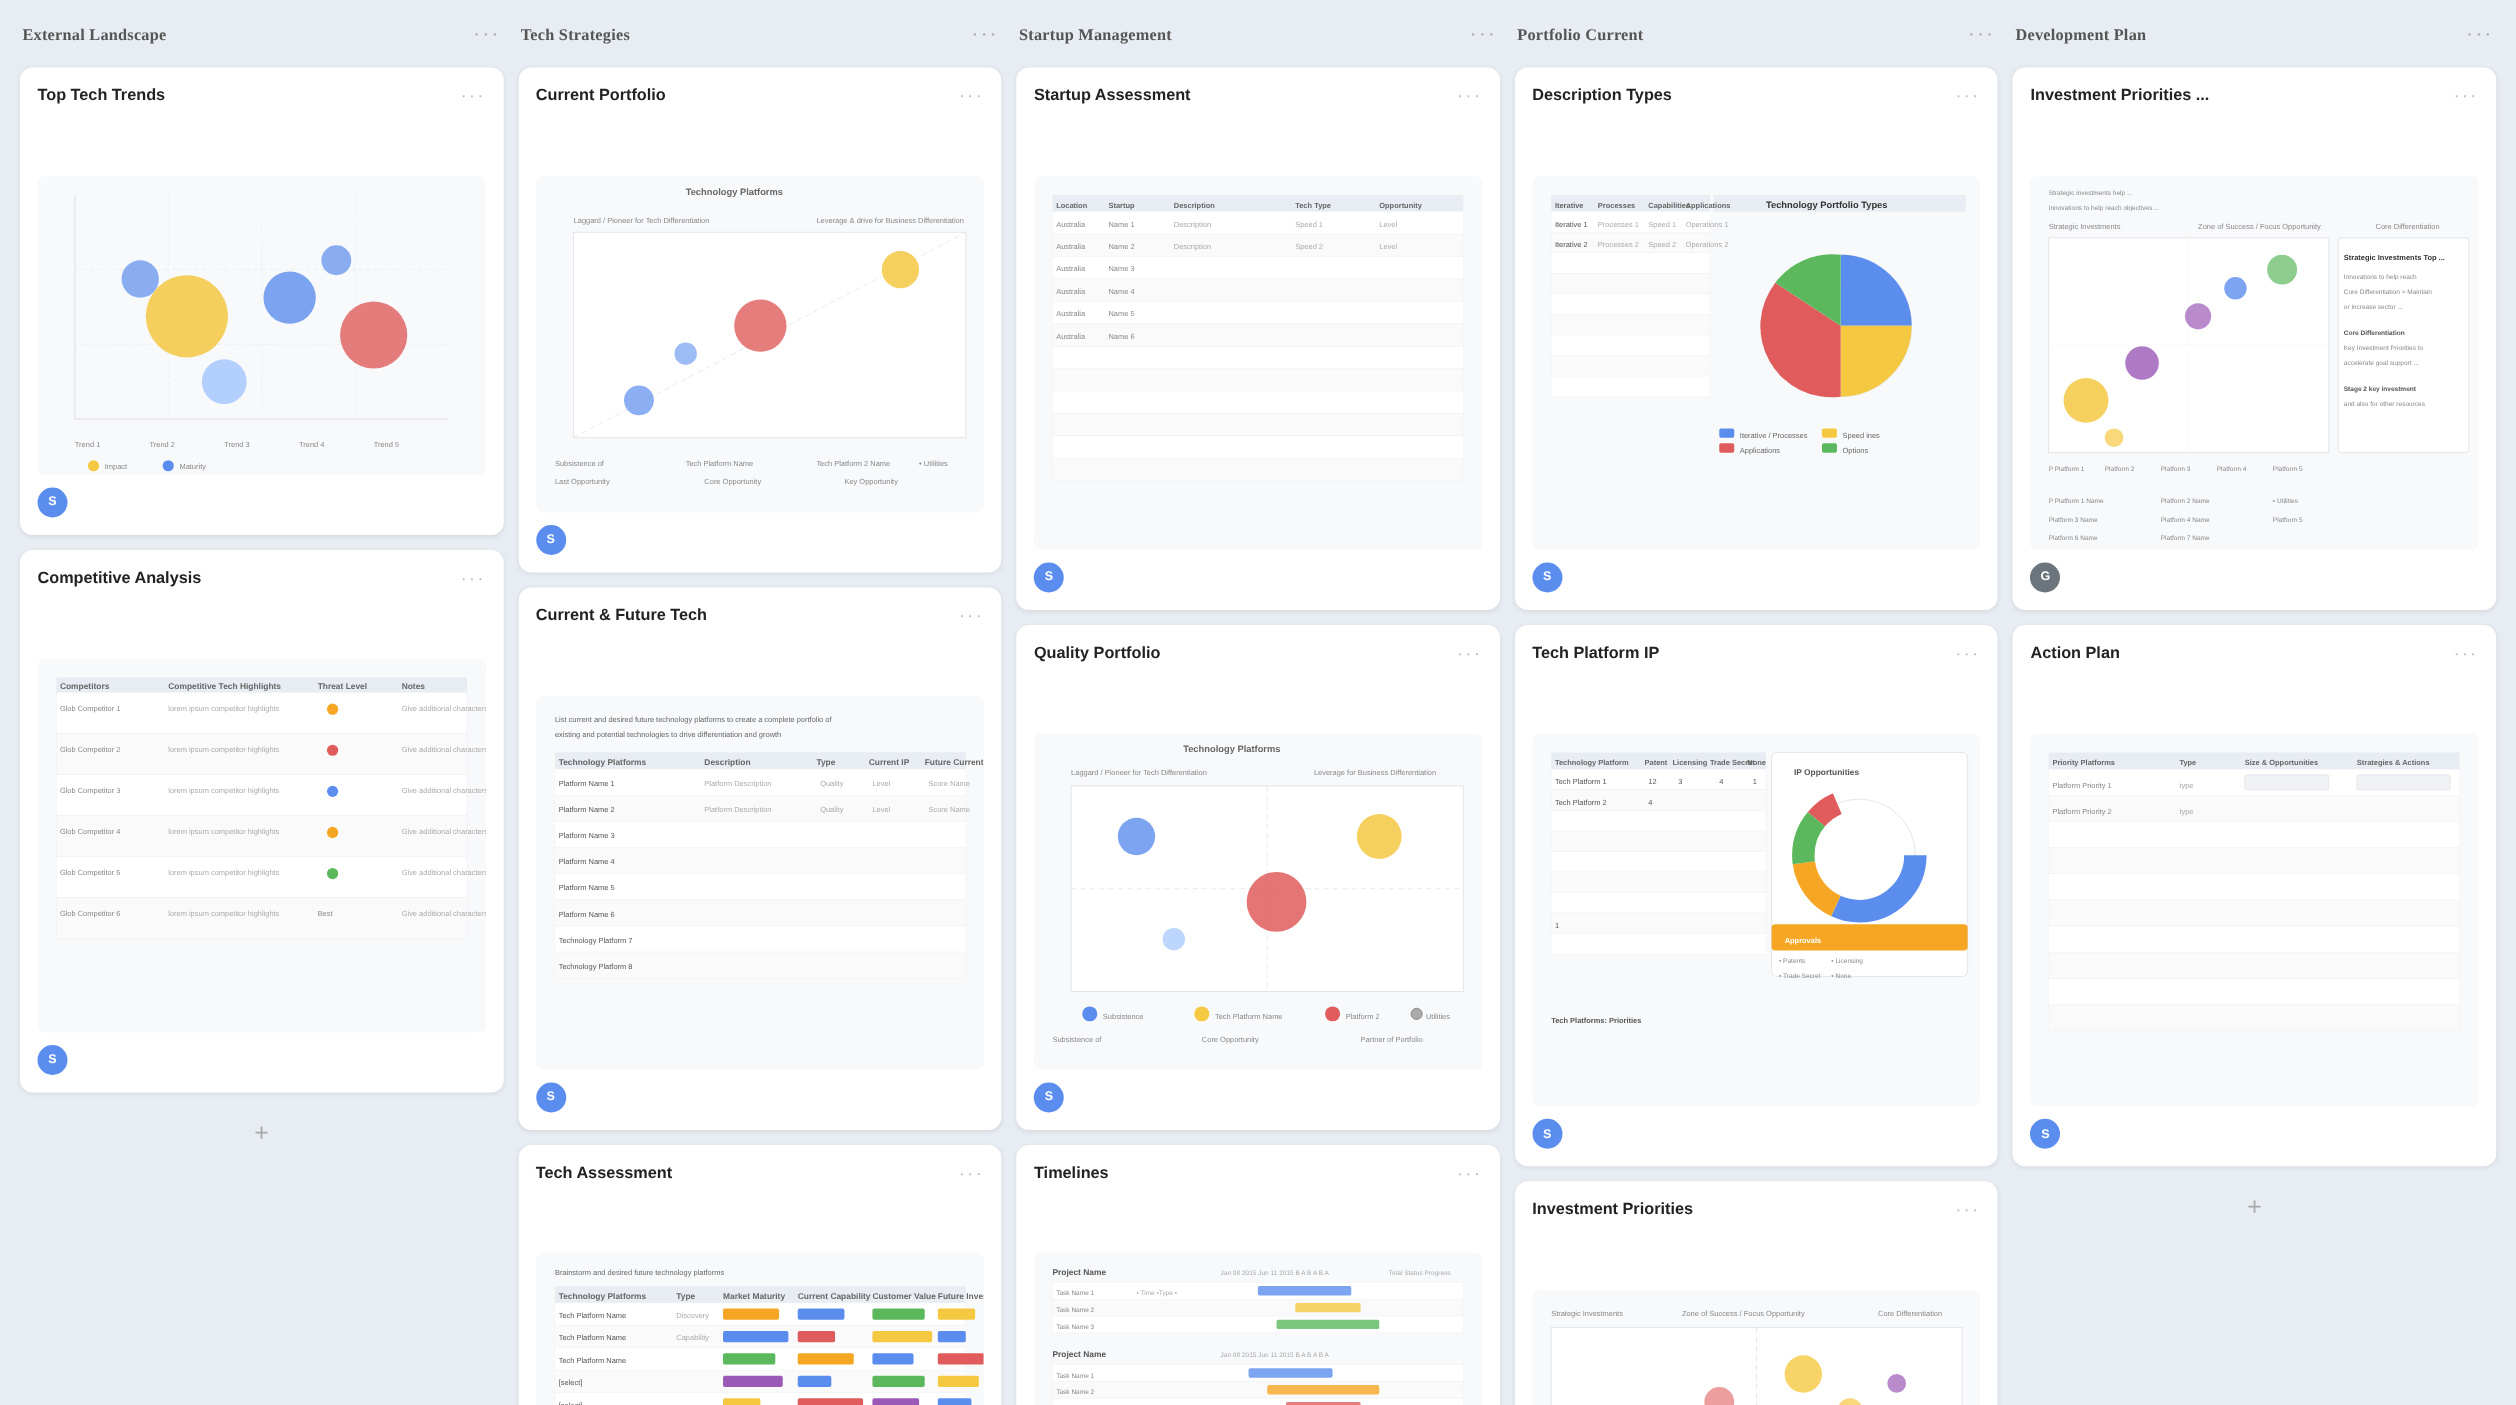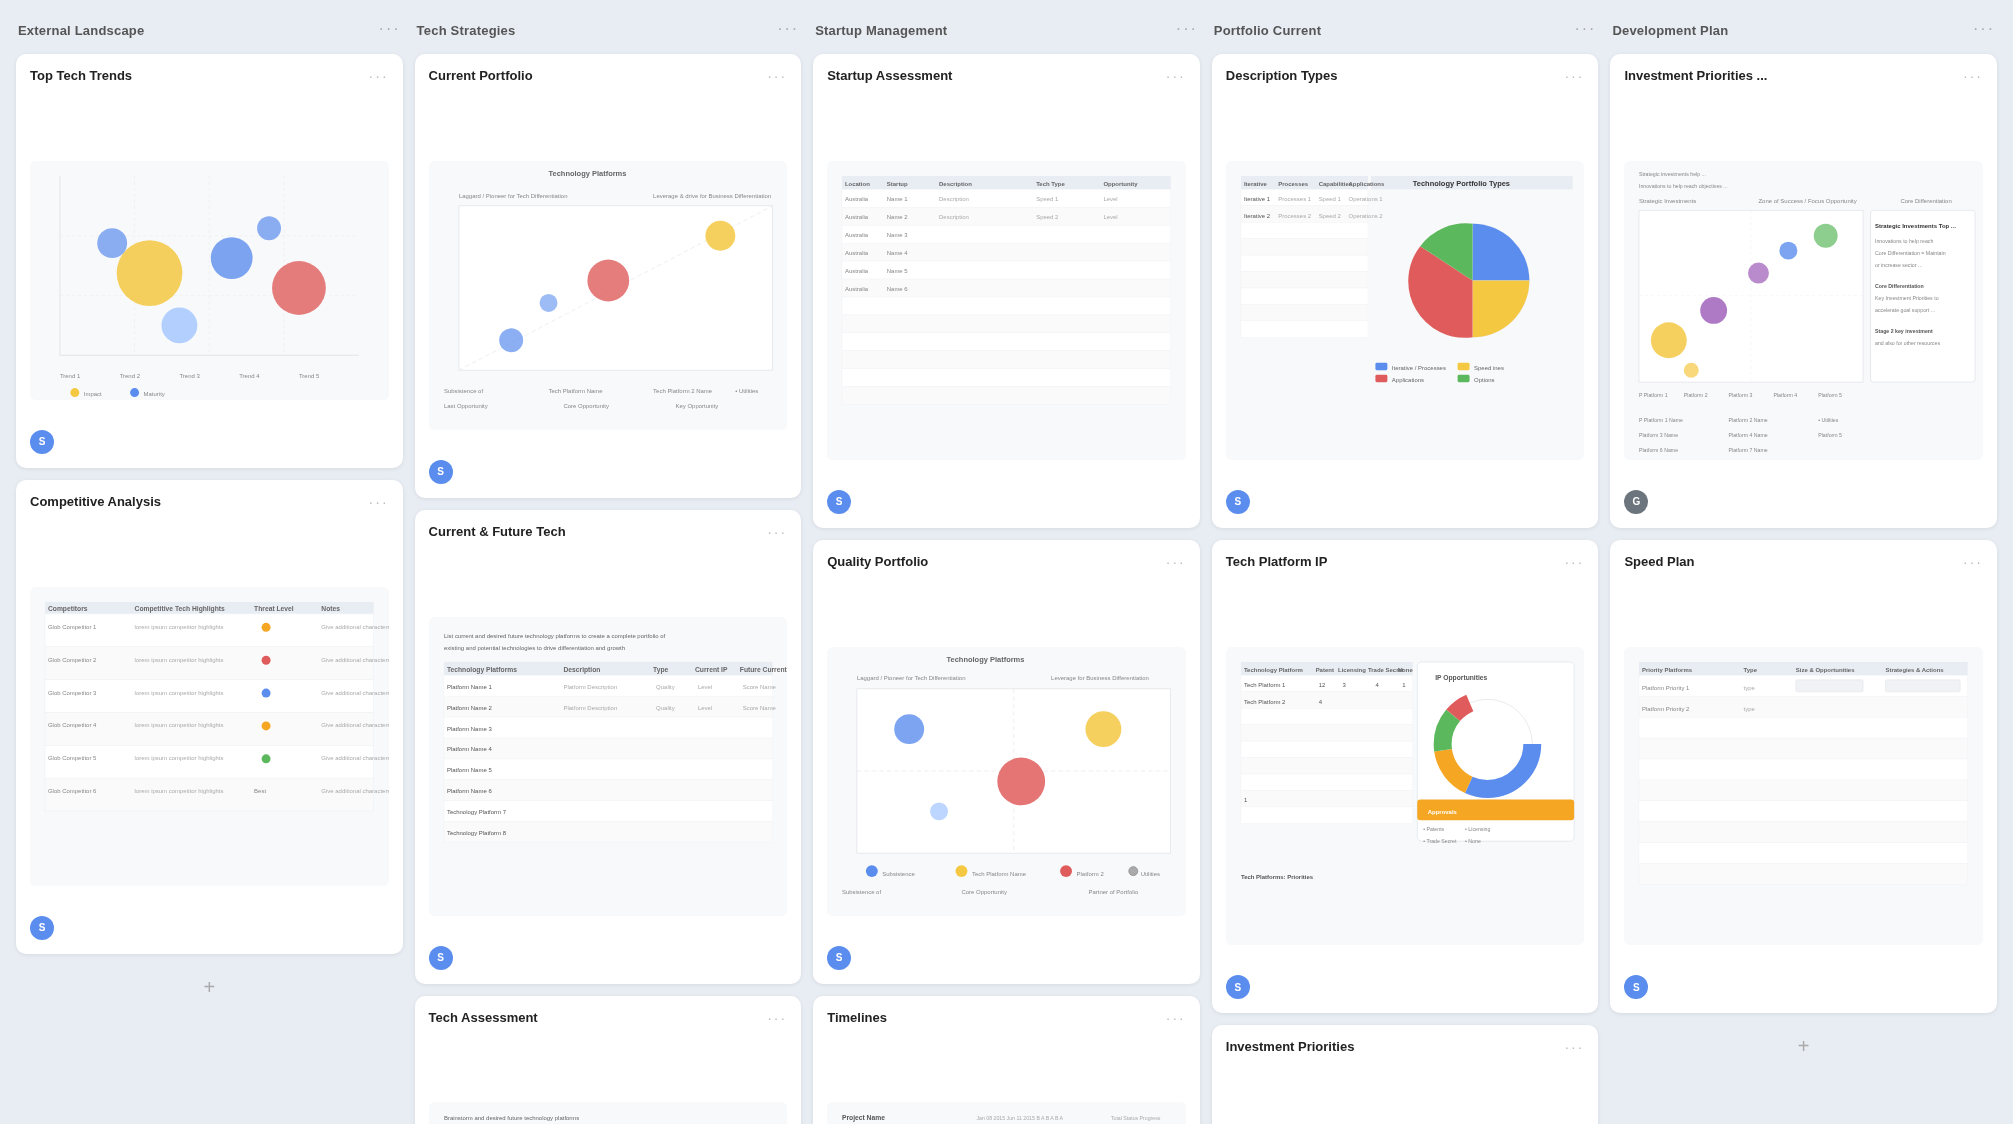--- a/index.html
+++ b/index.html
@@ -16,23 +16,24 @@
     }
     .column {
       display: flex;
       flex-direction: column;
       gap: 12px;
       flex: 1;
       min-width: 0;
     }
     .column-header {
       display: flex;
-      align-items: flex-end;
+      align-items: flex-start;
       justify-content: space-between;
       padding: 4px 2px;
+      font-family: Liberation Serif, serif;
     }
     .column-title {
       font-size: 13px;
       font-weight: 600;
       color: #555;
       letter-spacing: 0.2px;
     }
     .column-menu {
       color: #aaa;
       font-size: 16px;
@@ -41,21 +42,20 @@
     }
     .card {
       background: #fff;
       border-radius: 10px;
       padding: 14px;
       box-shadow: 0 1px 4px rgba(0,0,0,0.08);
       position: relative;
       min-height: 290px;
       display: flex;
       flex-direction: column;
-      gap: 20px;
     }
     .card-header {
       display: flex;
       align-items: flex-start;
       justify-content: space-between;
       margin-bottom: 8px;
     }
     .card-title {
       font-size: 13px;
       font-weight: 700;
@@ -781,21 +781,21 @@
           <text x="70" y="195" font-size="3.5" fill="#888">Platform 7 Name</text>
         </svg>
       </div>
       <div class="card-footer">
         <div class="avatar avatar-g">G</div>
       </div>
     </div>
 
     <div class="card">
       <div class="card-header">
-        <span class="card-title">Speed Plan</span>
+        <span class="card-title">Action Plan</span>
         <span class="card-menu">···</span>
       </div>
       <div class="card-preview">
         <svg viewBox="0 0 240 200" xmlns="http://www.w3.org/2000/svg">
           <rect width="240" height="200" fill="#f8f9fb"></rect>
 
           <rect x="10" y="10" width="220" height="9" fill="#e8ecf3"></rect>
           <text x="12" y="17" font-size="4" fill="#666" font-weight="600">Priority Platforms</text>
           <text x="80" y="17" font-size="4" fill="#666" font-weight="600">Type</text>
           <text x="115" y="17" font-size="4" fill="#666" font-weight="600">Size &amp; Opportunities</text>

